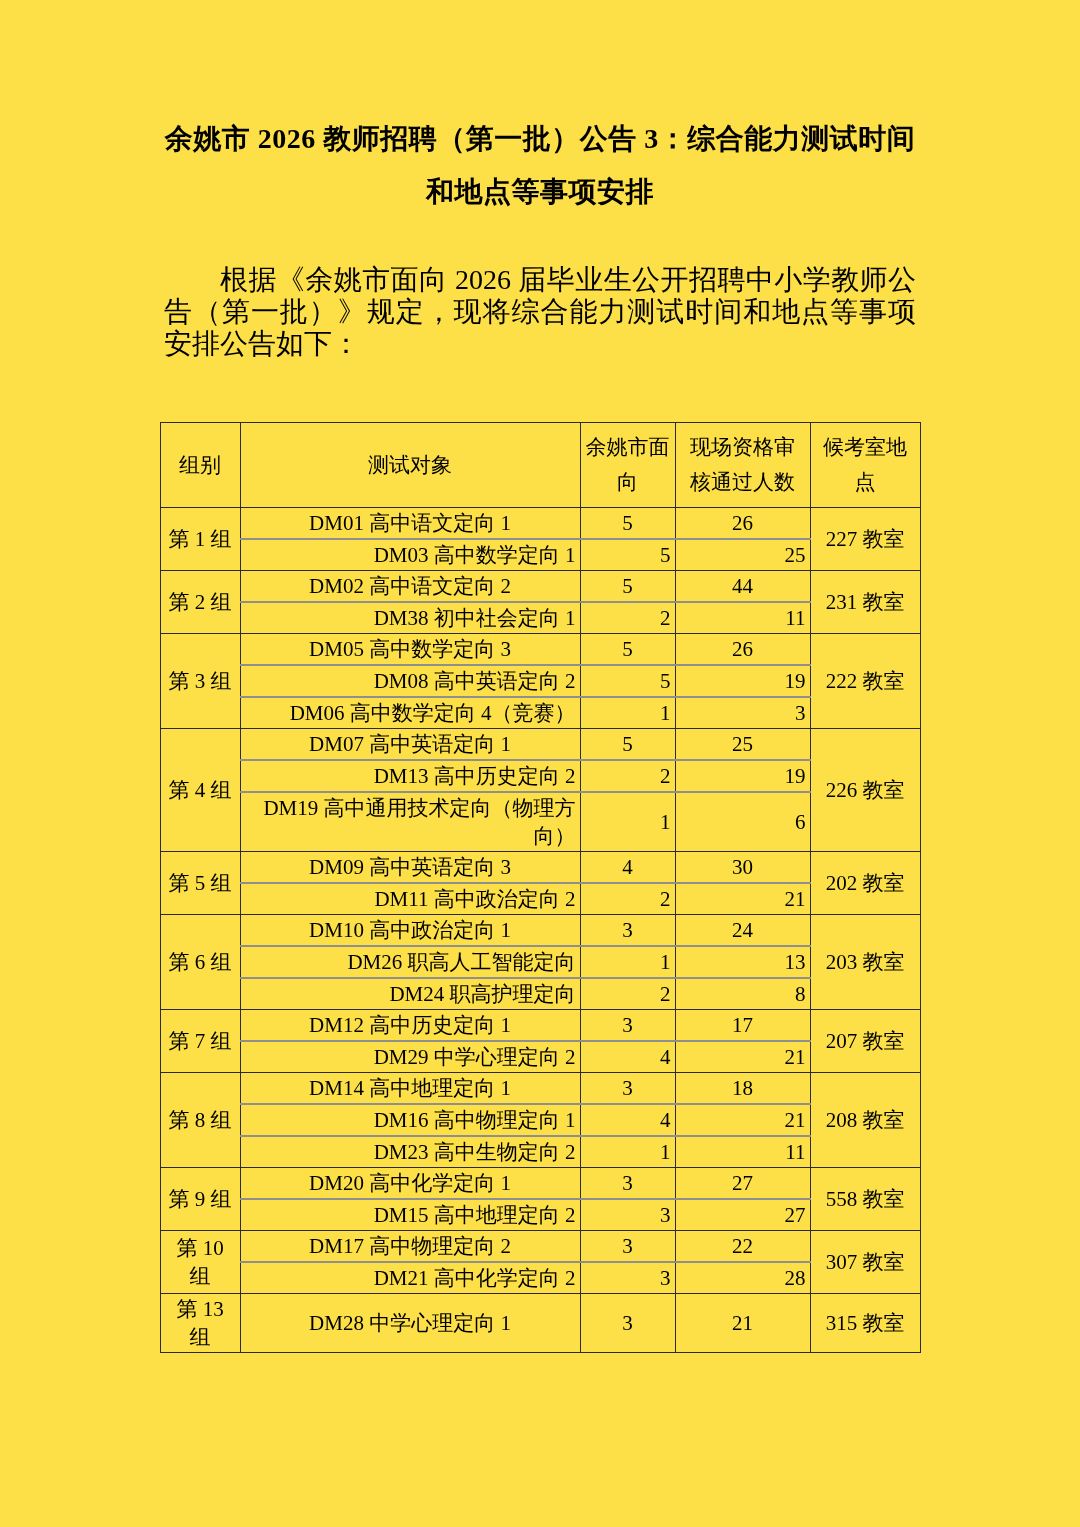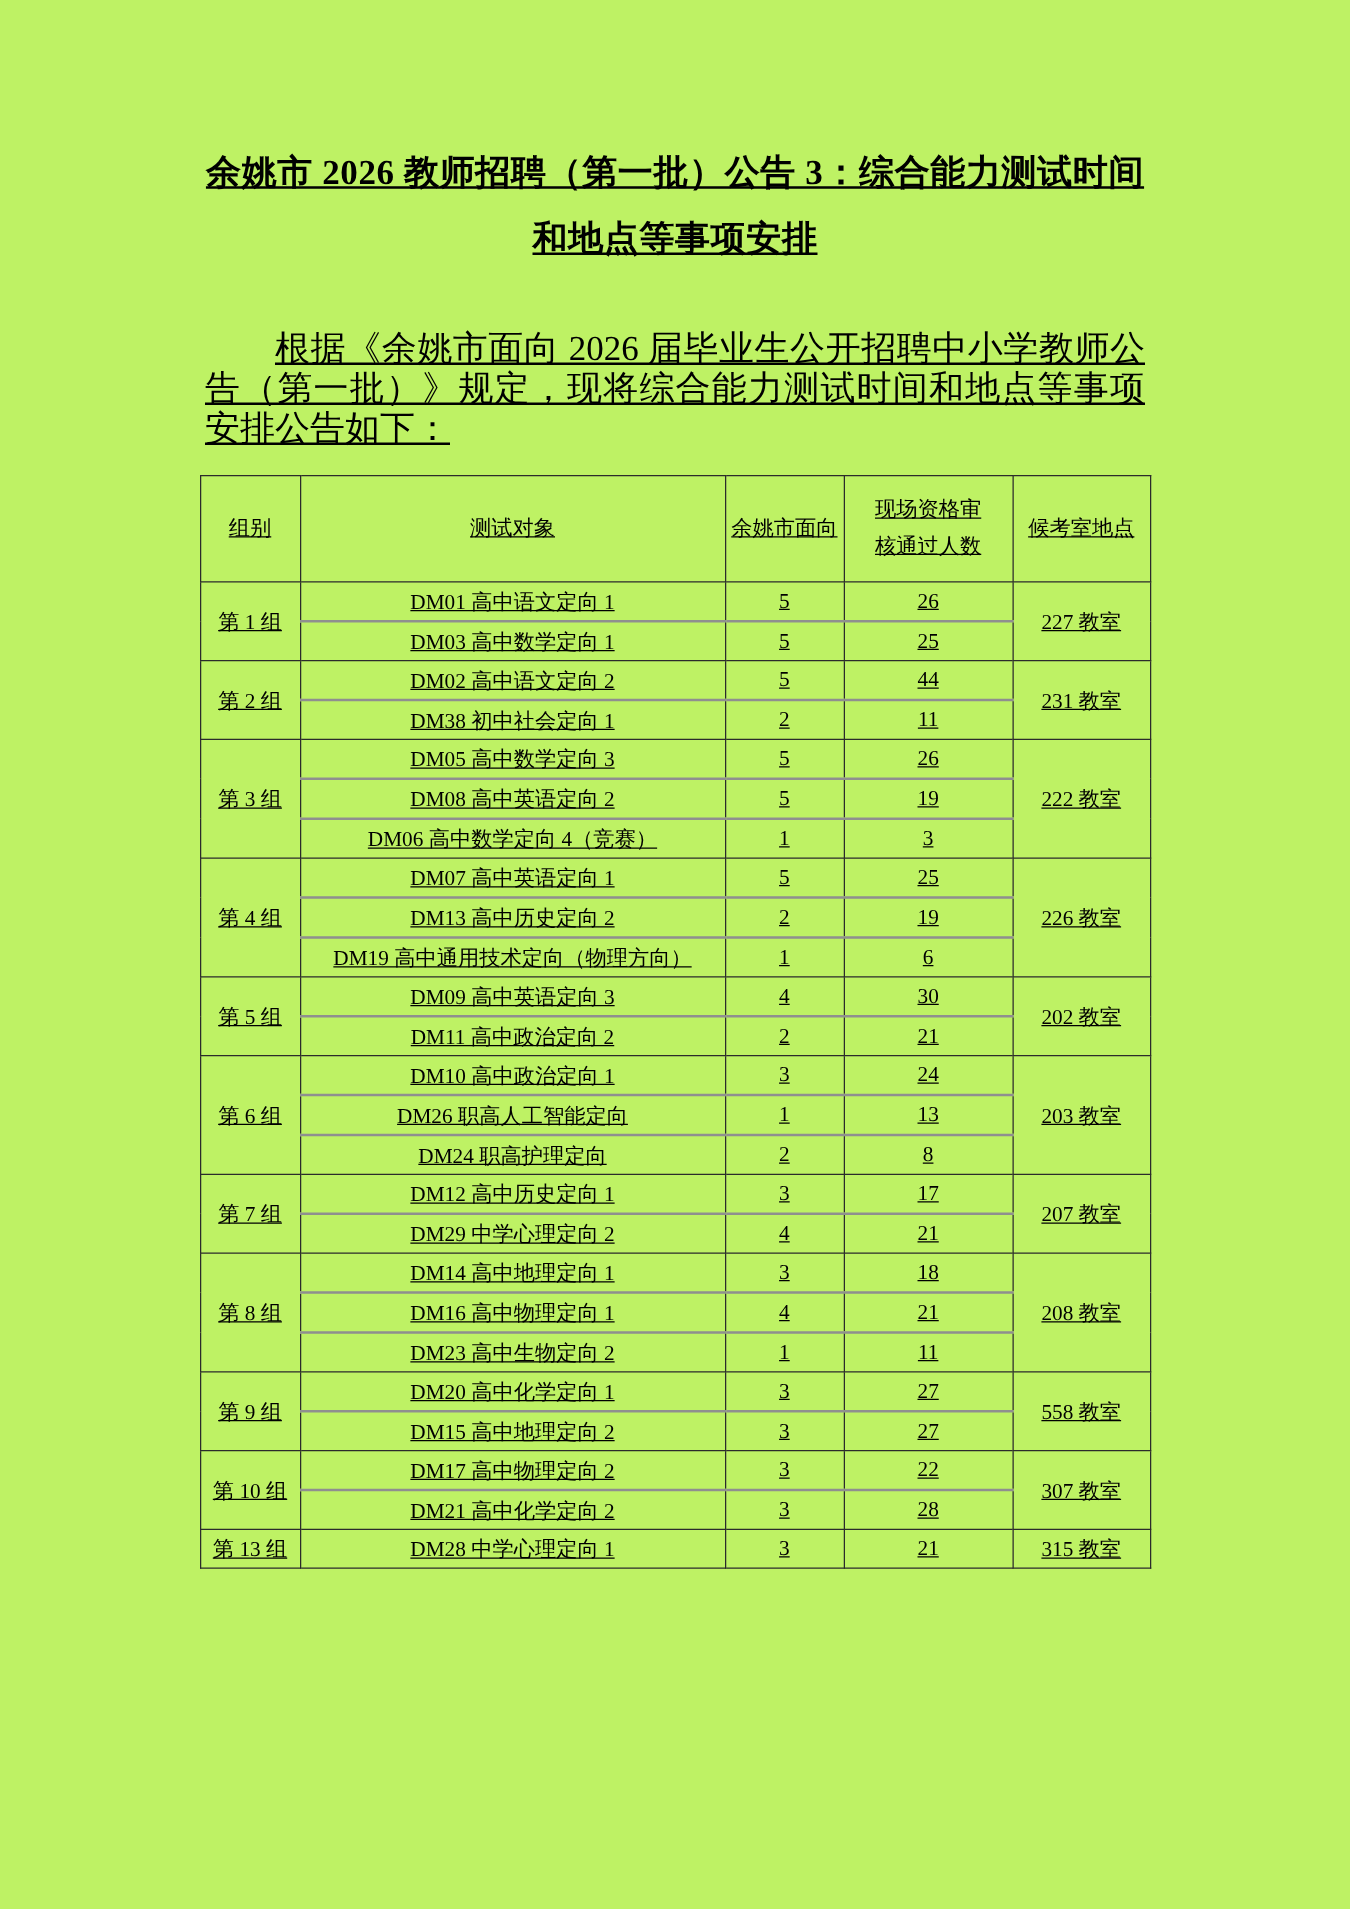--- a/index.html
+++ b/index.html
@@ -4,25 +4,24 @@
 <style>
   html, body {
     margin: 0;
     padding: 0;
     background: #ffffff;
   }
   .page {
     position: relative;
     width: 1080px;
     height: 1527px;
-    background: #bef264;
+    background: #fde047;
     font-family: "Liberation Serif", "DejaVu Serif", serif;
     color: #000000;
     overflow: hidden;
-    text-decoration: underline;
   }
   .title {
     margin: 112px 150px 0 150px;
     text-align: center;
     font-size: 28px;
     font-weight: bold;
     line-height: 1.9;
     white-space: pre-line;
     letter-spacing: 0.5px;
   }
@@ -35,40 +34,40 @@
   .para {
     margin: 0;
     text-indent: 2em;
   }
   .hl { background: #ffff00; }
   .red { color: #ff0000; }
   table.schedule {
     border-collapse: collapse;
     table-layout: fixed;
     width: 760px;
-    margin: 20px auto 0 auto;
-    font-size: 17px;
+    margin: 62px auto 0 auto;
+    font-size: 21px;
     color: #000000;
   }
   table.schedule th, table.schedule td {
     border: 1px solid #2b2b2b;
     text-align: center;
     vertical-align: middle;
     padding: 1px 4px;
     font-weight: normal;
     overflow: hidden;
   }
   table.schedule th {
     height: 82px;
     white-space: pre-line;
     line-height: 1.7;
   }
   table.schedule td { height: 28px; }
   
-  table.schedule td.sep { border-top: 2px solid #8f8f8f; }
+  table.schedule td.sep { border-top: 2px solid #8f8f8f; text-align: right; }
   .col-w-group  { width: 80px; }
   .col-w-subj   { width: 340px; }
   .col-w-quota  { width: 95px; }
   .col-w-passed { width: 135px; }
   .col-w-room   { width: 110px; }
 </style>
 </head>
 <body>
 
 <div class="page">

